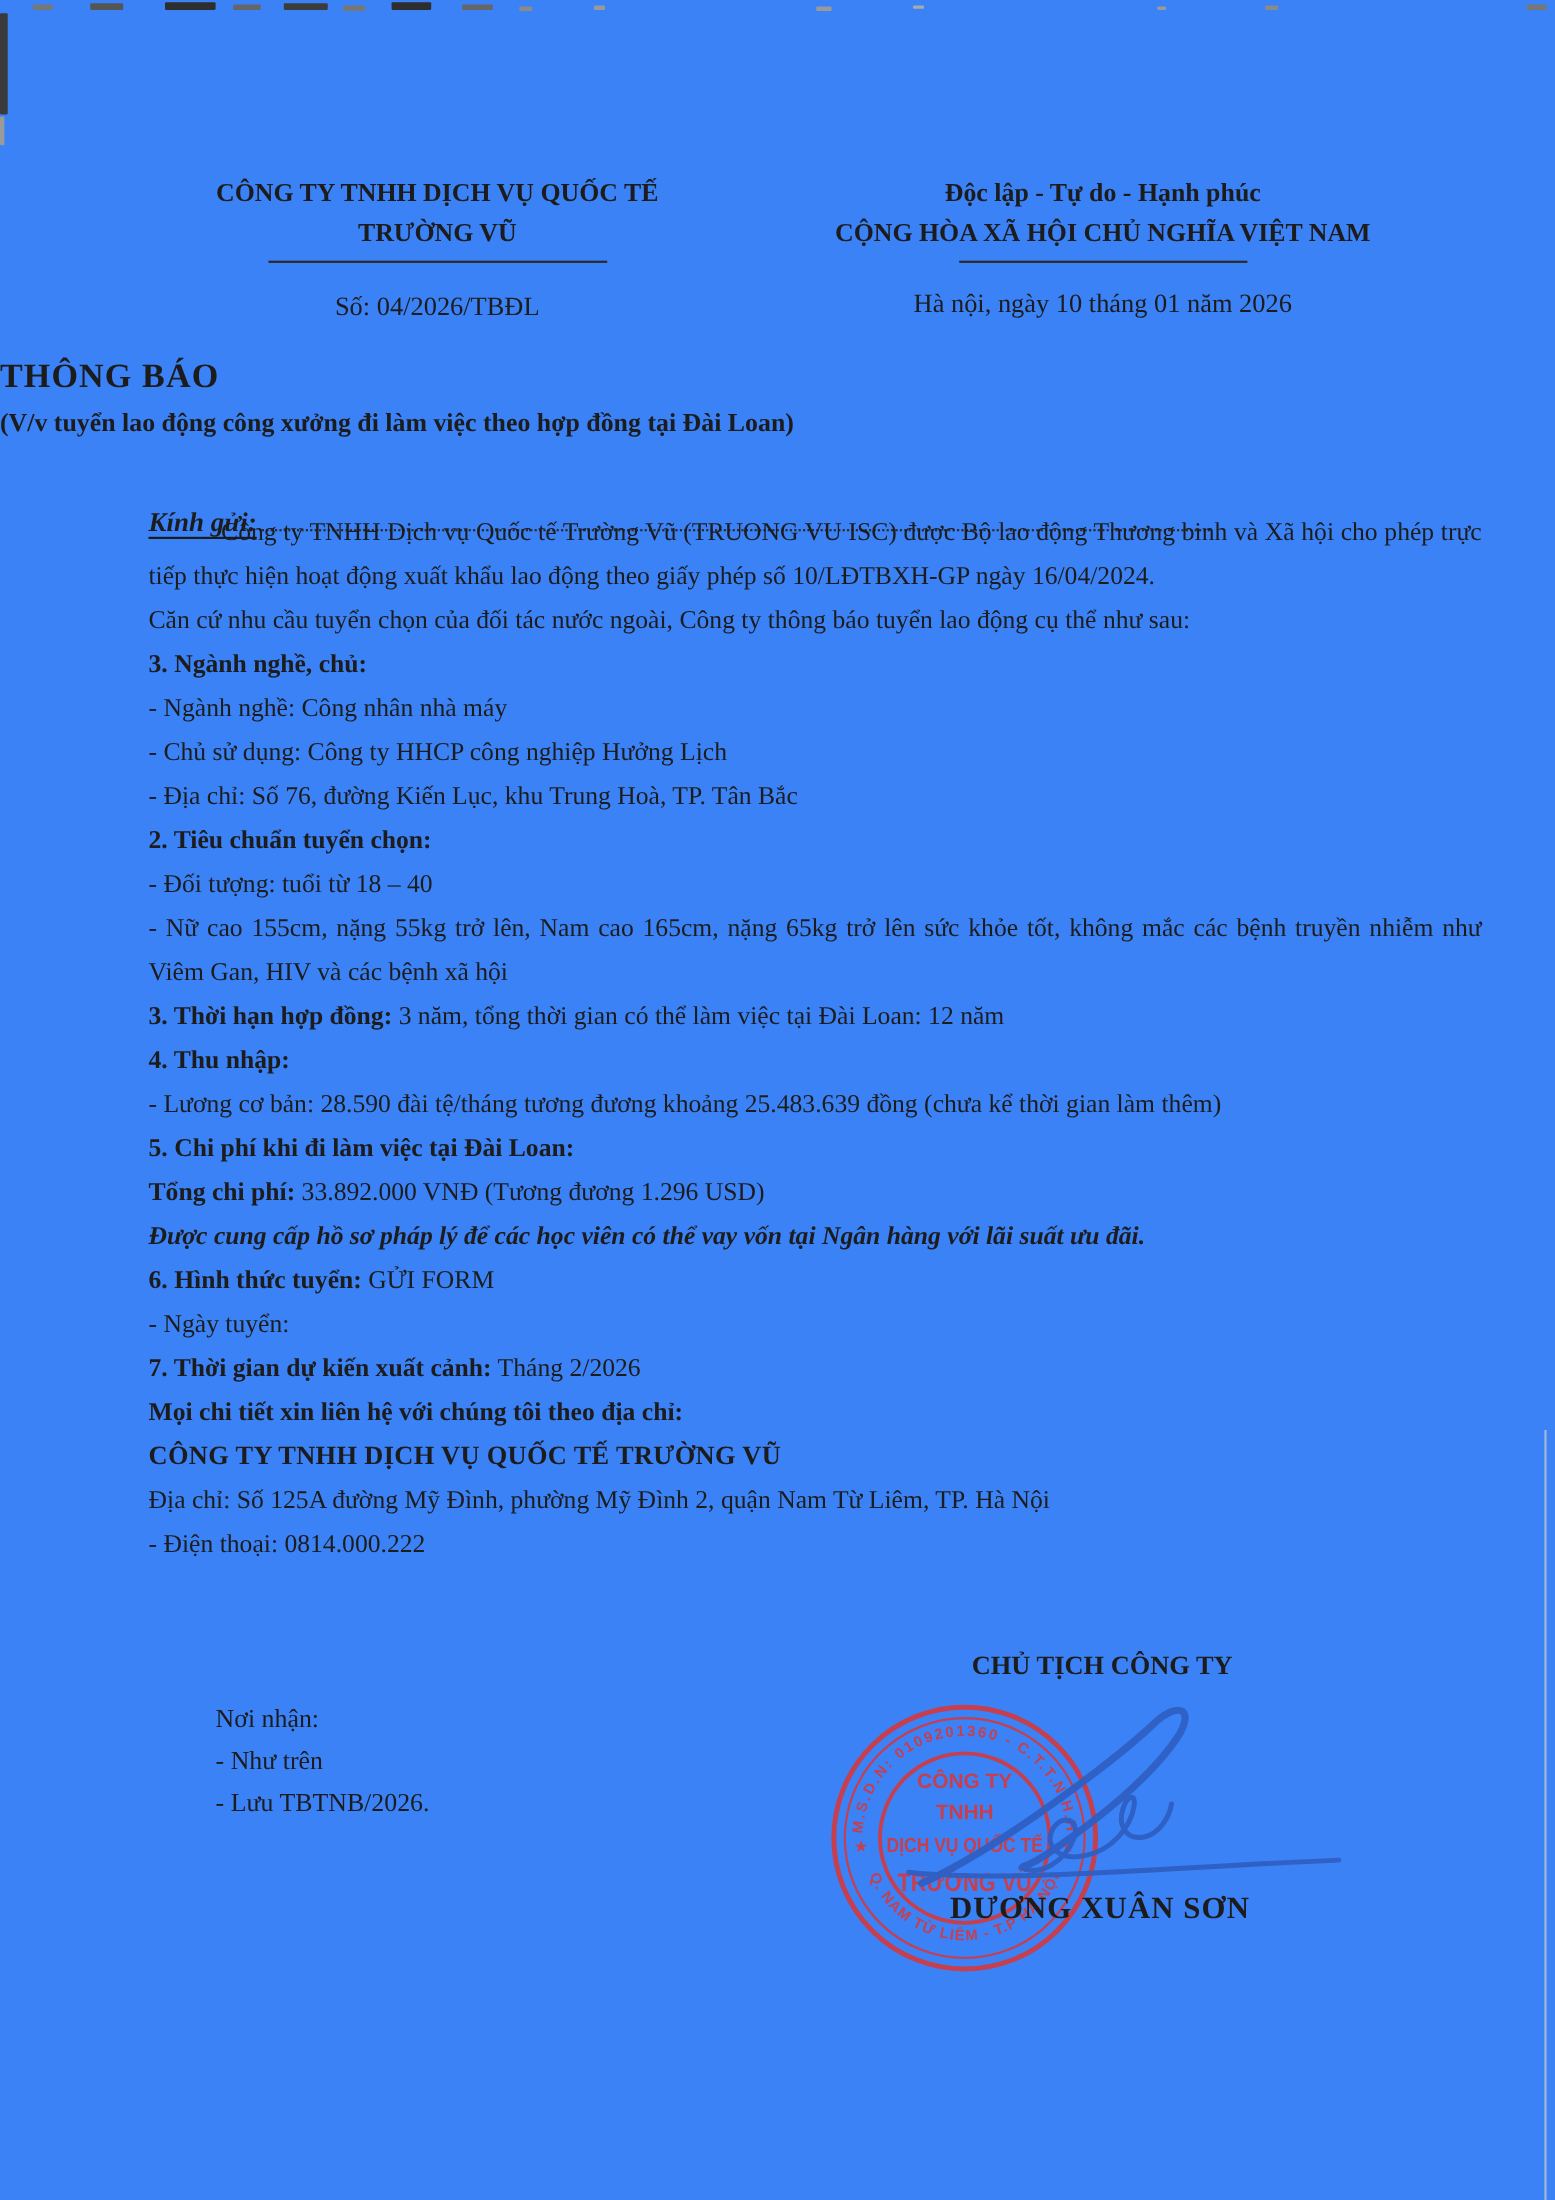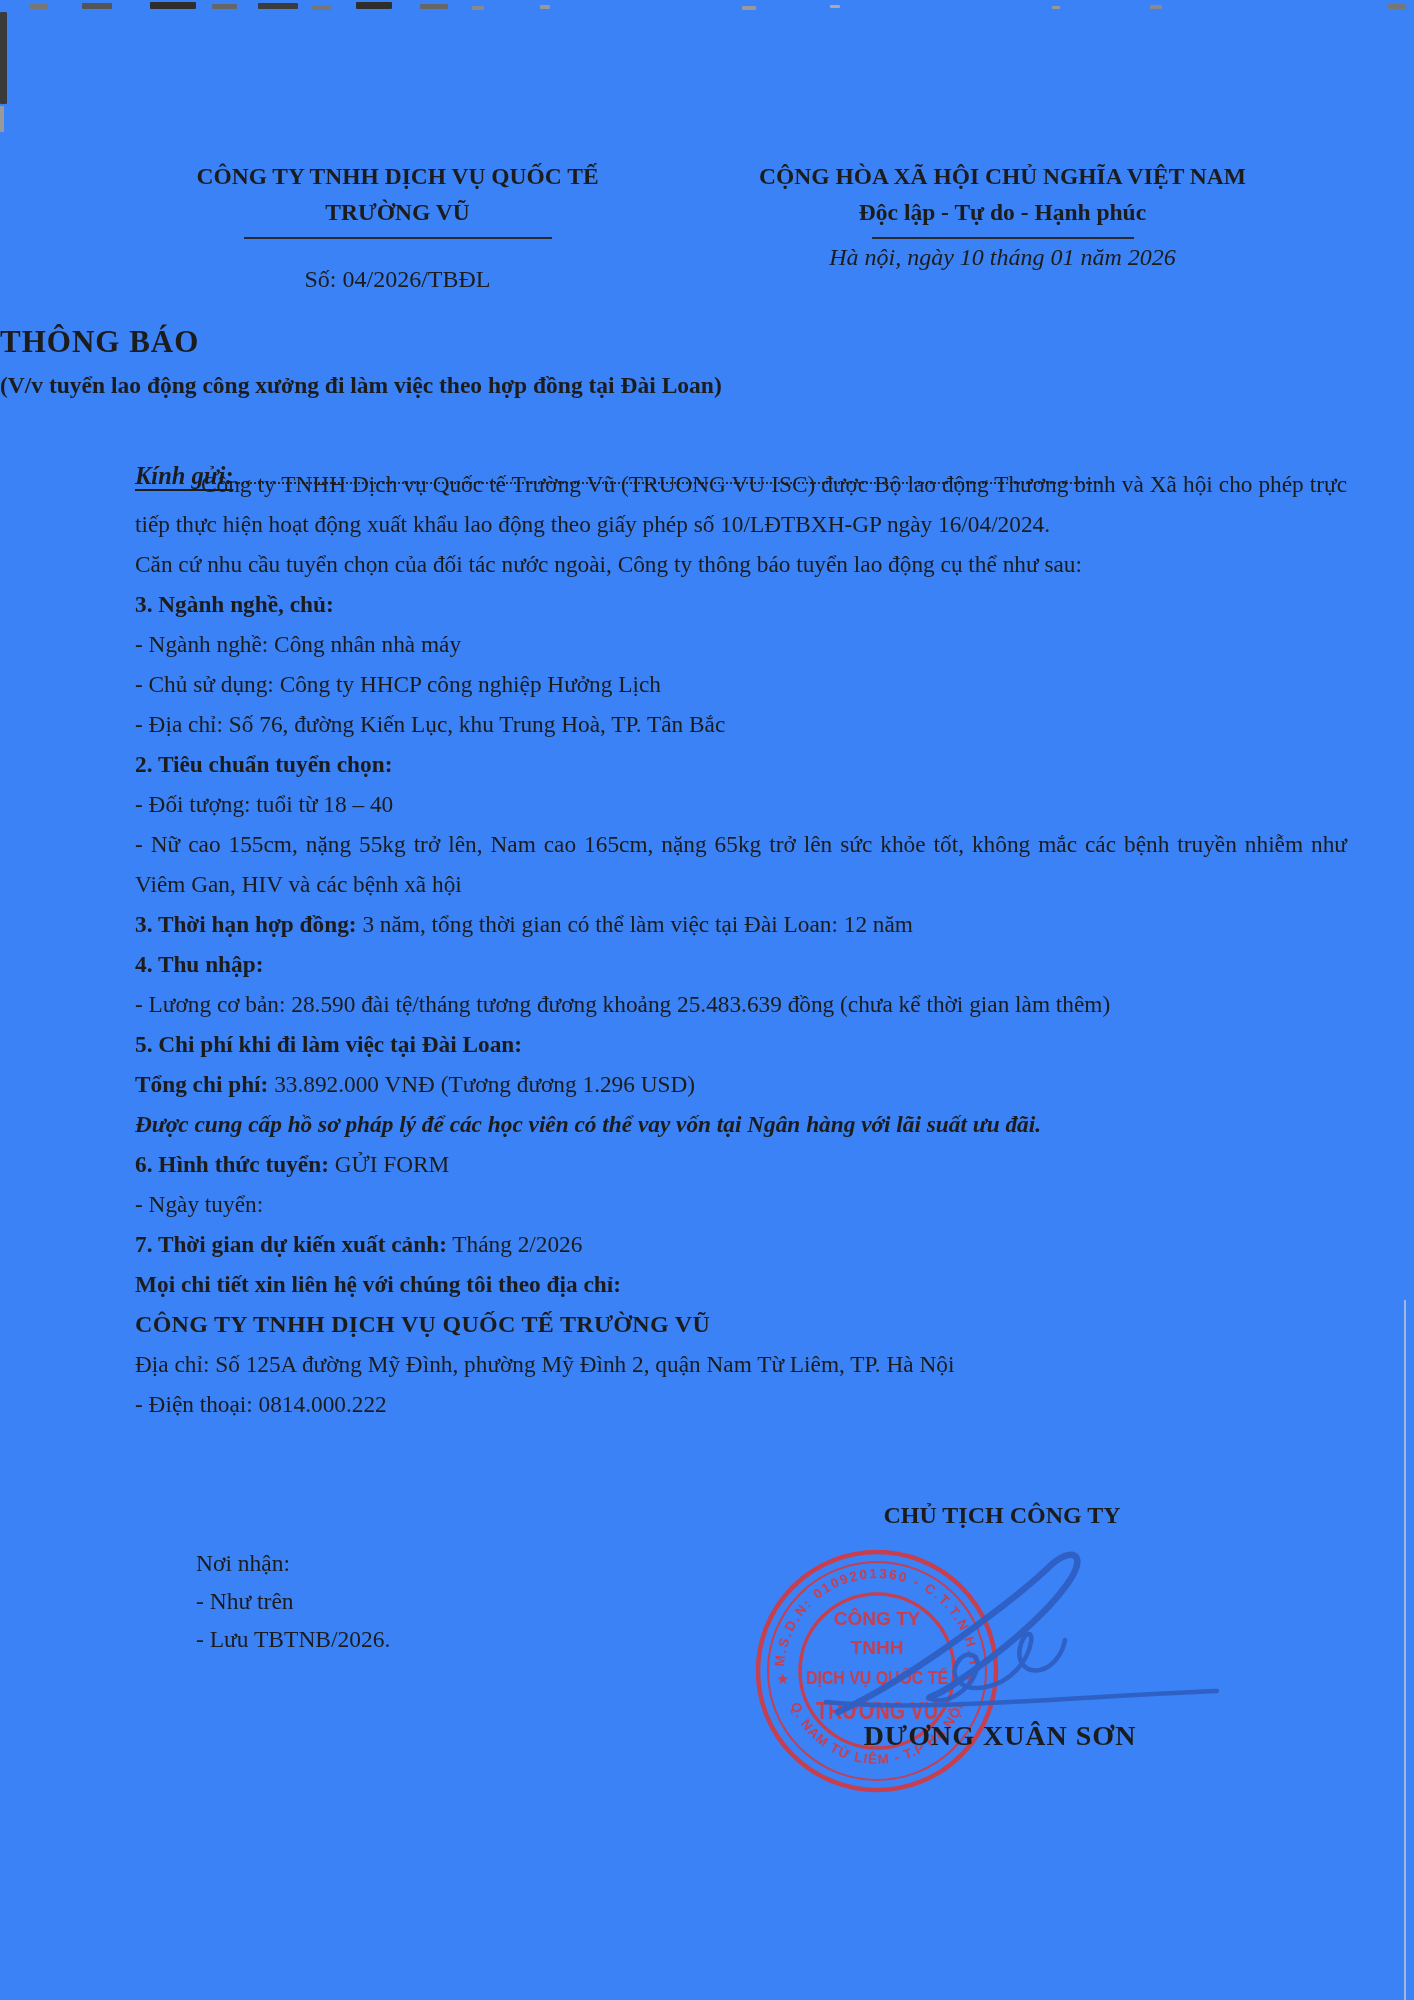--- a/index.html
+++ b/index.html
@@ -12,21 +12,21 @@
   .artifact{position:absolute;background:#444;border-radius:1px;}
   .edge-line{position:absolute;background:#cfcfcf;}
   
   .hdr-left{position:absolute;left:135px;top:158px;width:525px;text-align:center;line-height:36px;}
   .hdr-right{position:absolute;left:710px;top:158px;width:585px;text-align:center;line-height:36px;}
   .hdr-line{font-weight:bold;font-size:23.5px;}
   .rule{height:0;border-top:2.6px solid #2a2a2a;margin:7px auto 0 auto;}
   .rule-left{width:308px;}
   .rule-right{width:262px;}
   .doc-num{font-size:24px;margin-top:22px;}
-  .date{font-size:24px;font-style:italic;}
+  .date{font-size:24px;margin-top:20px;}
   
   .title{position:absolute;left:0;top:324px;width:100%;
          font-size:31px;font-weight:bold;letter-spacing:1px;}
   .subtitle{position:absolute;left:0;top:372px;width:100%;text-align:left;
          font-size:23.5px;font-weight:bold;}
   
   .salutation{position:absolute;left:135px;top:420px;width:965px;display:flex;align-items:baseline;height:40px;}
   .sal-label{font-weight:bold;font-style:italic;font-size:24.5px;text-decoration:underline;
              text-underline-offset:5px;white-space:nowrap;margin-top:42px;}
   .sal-dots{flex:1;border-bottom:2.4px dotted #2a2a2a;height:30px;margin-left:2px;}
@@ -75,22 +75,22 @@
   <div class="edge-line" style="left:1404px;top:1300px;width:2px;height:700px;opacity:.7;"></div>
 
   <div class="hdr-left">
     <div class="hdr-line">CÔNG TY TNHH DỊCH VỤ QUỐC TẾ</div>
     <div class="hdr-line">TRƯỜNG VŨ</div>
     <div class="rule rule-left"></div>
     <div class="doc-num">Số: 04/2026/TBĐL</div>
   </div>
 
   <div class="hdr-right">
+    <div class="hdr-line">Độc lập - Tự do - Hạnh phúc</div>
     <div class="hdr-line">CỘNG HÒA XÃ HỘI CHỦ NGHĨA VIỆT NAM</div>
-    <div class="hdr-line">Độc lập - Tự do - Hạnh phúc</div>
     <div class="rule rule-right"></div>
     <div class="date">Hà nội, ngày 10 tháng 01  năm 2026</div>
   </div>
 
   <div class="title">THÔNG BÁO</div>
   <div class="subtitle">(V/v tuyển lao động công xưởng đi làm việc theo hợp đồng tại Đài Loan)</div>
 
   <div class="salutation">
     <span class="sal-label">Kính gửi:</span>
     <span class="sal-dots"></span>

